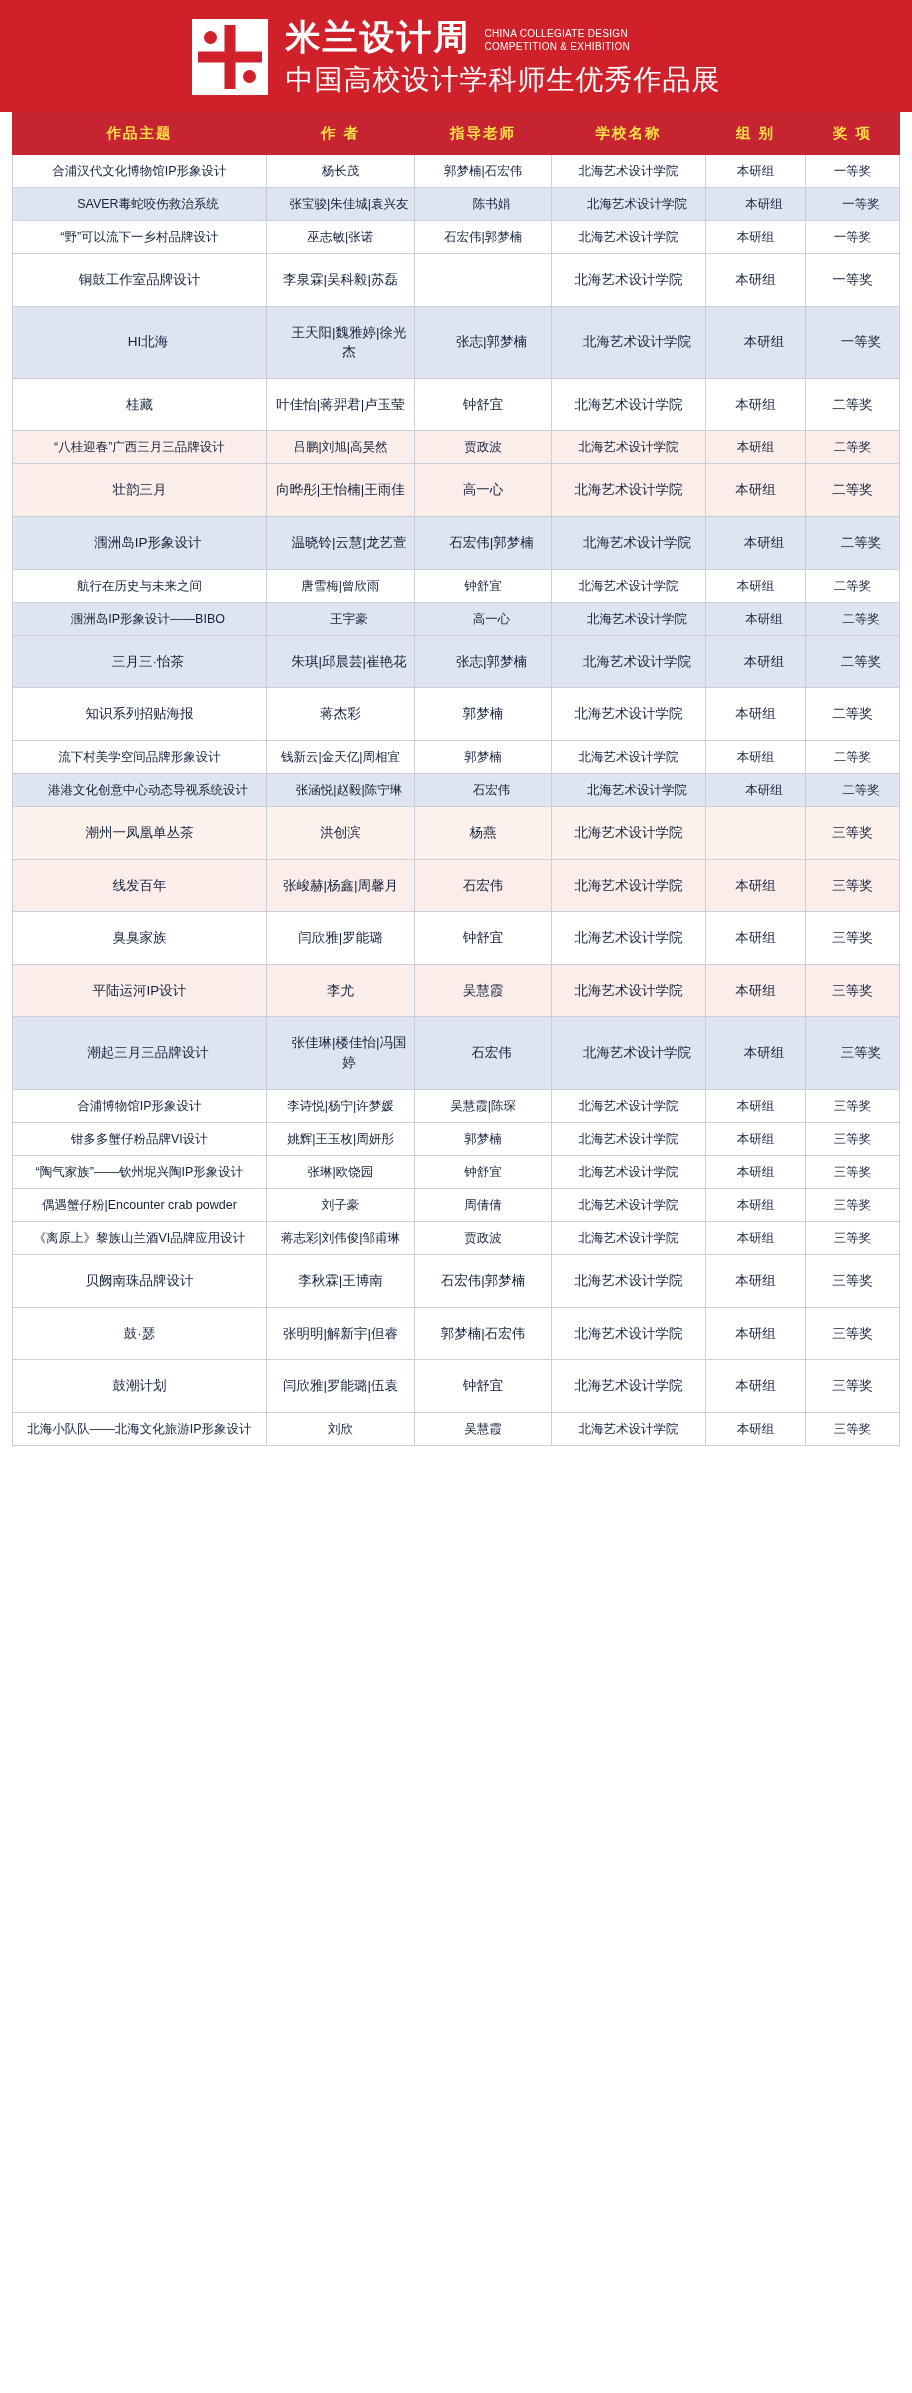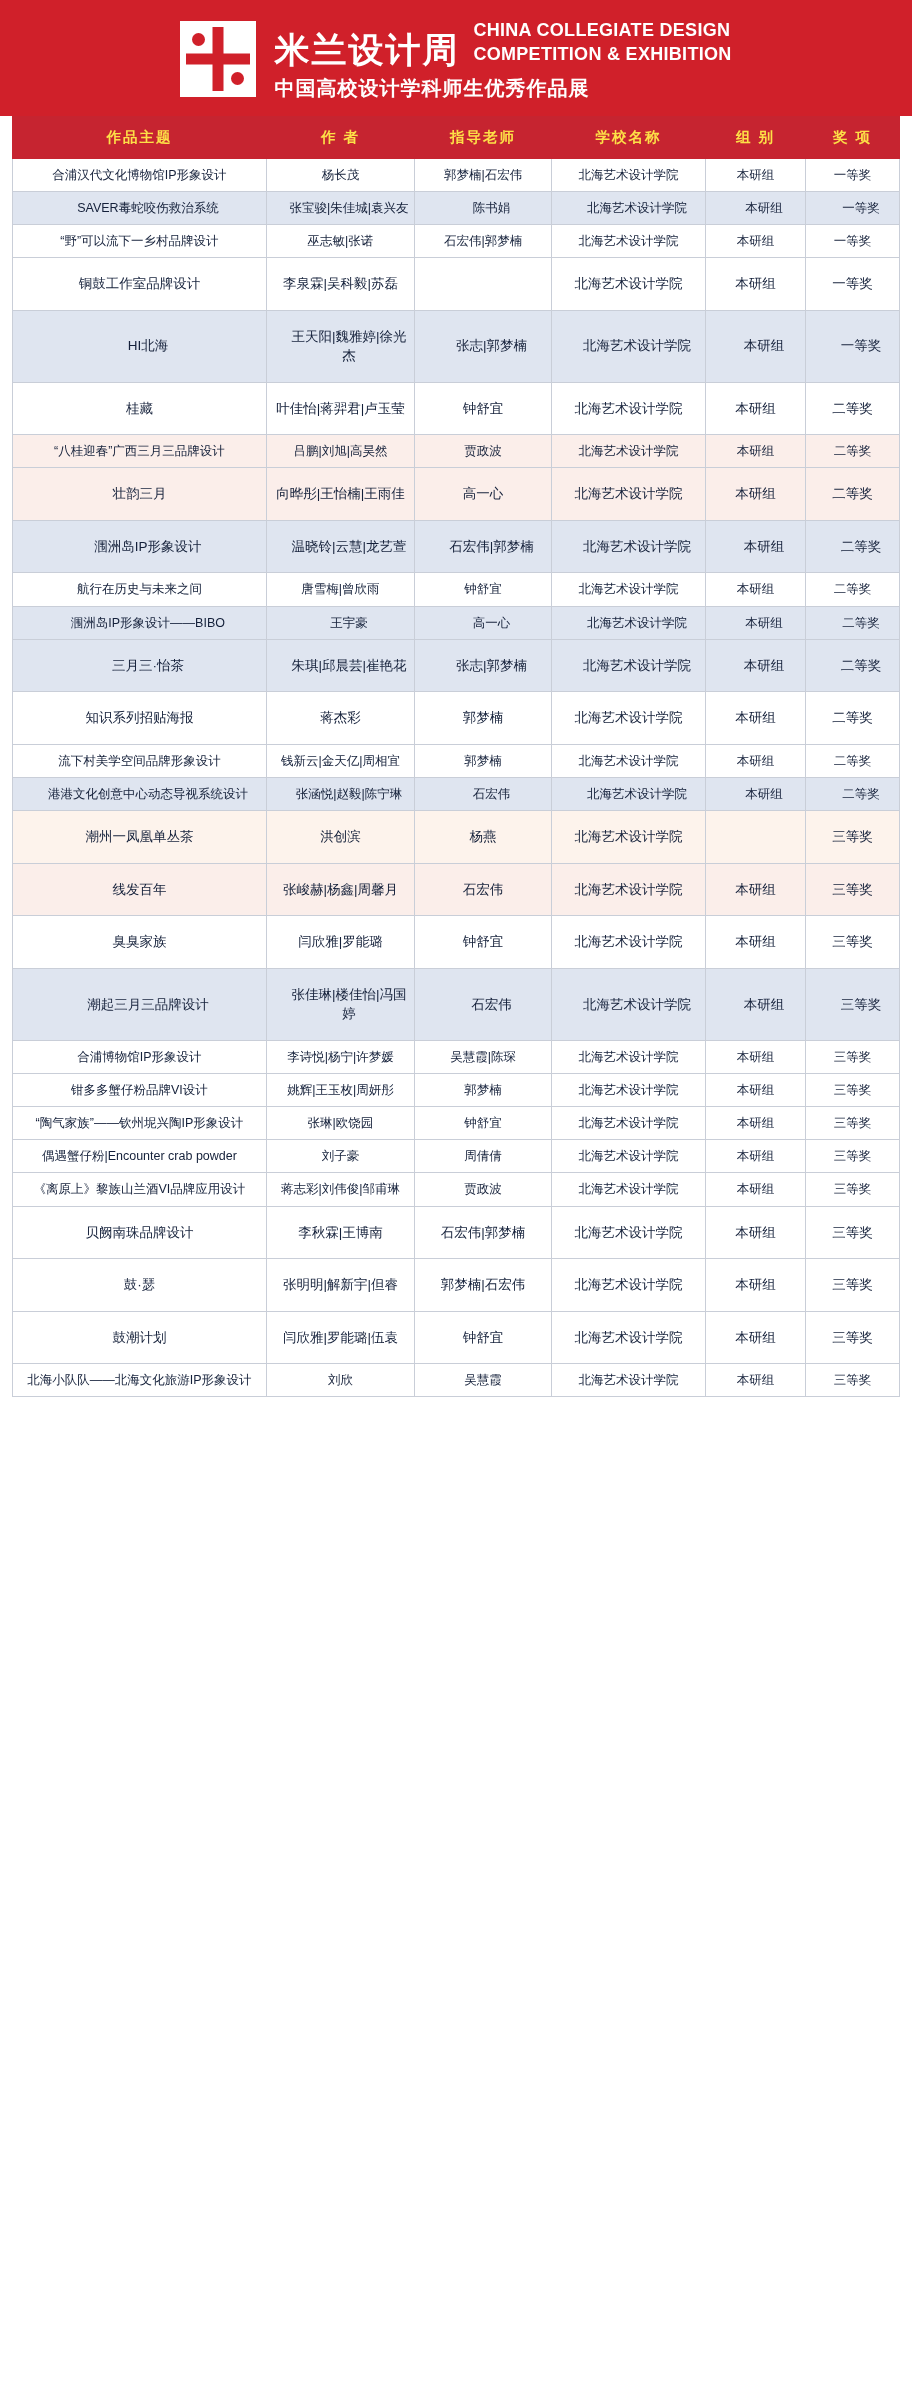--- a/index.html
+++ b/index.html
@@ -66,29 +66,29 @@
     align-items: flex-end;
     gap: 14px;
   }
   .title-cn-main {
     font-size: 35px;
     font-weight: bold;
     letter-spacing: 2px;
     line-height: 1.1;
   }
   .title-en {
-    font-size: 18px;
-    font-weight: bold;
+    font-size: 10px;
+    font-weight: normal;
     line-height: 1.35;
     letter-spacing: 0.3px;
     padding-bottom: 3px;
   }
   .title-cn-sub {
-    font-size: 20px;
-    font-weight: bold;
+    font-size: 28px;
+    font-weight: normal;
     letter-spacing: 1px;
     margin-top: 7px;
     line-height: 1.15;
   }
 
   
   .table-wrap { padding: 0 12px 10px 12px; }
   table.awards {
     border-collapse: collapse;
     width: 100%;
@@ -311,20 +311,28 @@
             <td>三等奖</td>
           </tr>
           <tr class="band-white tall">
             <td class="big">臭臭家族</td>
             <td>闫欣雅|罗能璐</td>
             <td>钟舒宜</td>
             <td>北海艺术设计学院</td>
             <td>本研组</td>
             <td>三等奖</td>
           </tr>
+          <tr class="band-pink tall">
+            <td class="big">平陆运河IP设计</td>
+            <td>李尤</td>
+            <td>吴慧霞</td>
+            <td>北海艺术设计学院</td>
+            <td>本研组</td>
+            <td>三等奖</td>
+          </tr>
           <tr class="band-blue tall">
             <td class="big">潮起三月三品牌设计</td>
             <td>张佳琳|楼佳怡|冯国婷</td>
             <td>石宏伟</td>
             <td>北海艺术设计学院</td>
             <td>本研组</td>
             <td>三等奖</td>
           </tr>
           <tr class="band-white">
             <td class="big">合浦博物馆IP形象设计</td>

